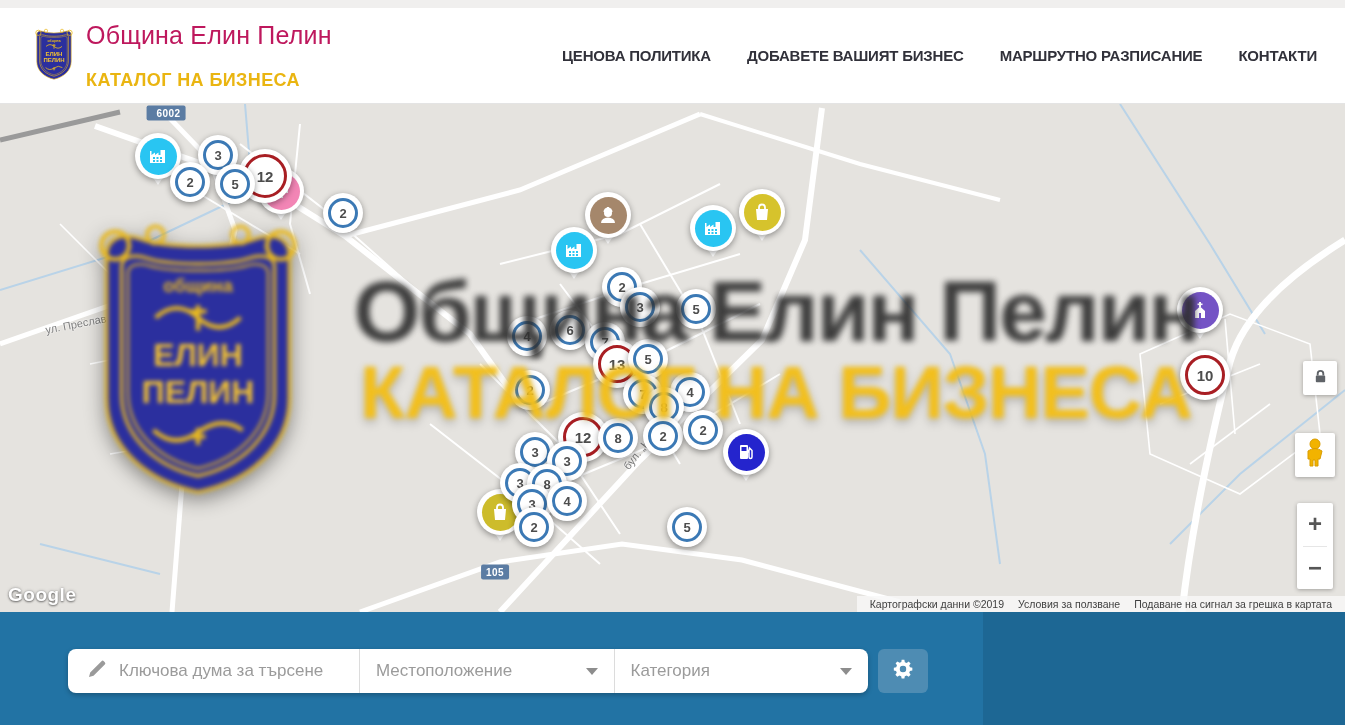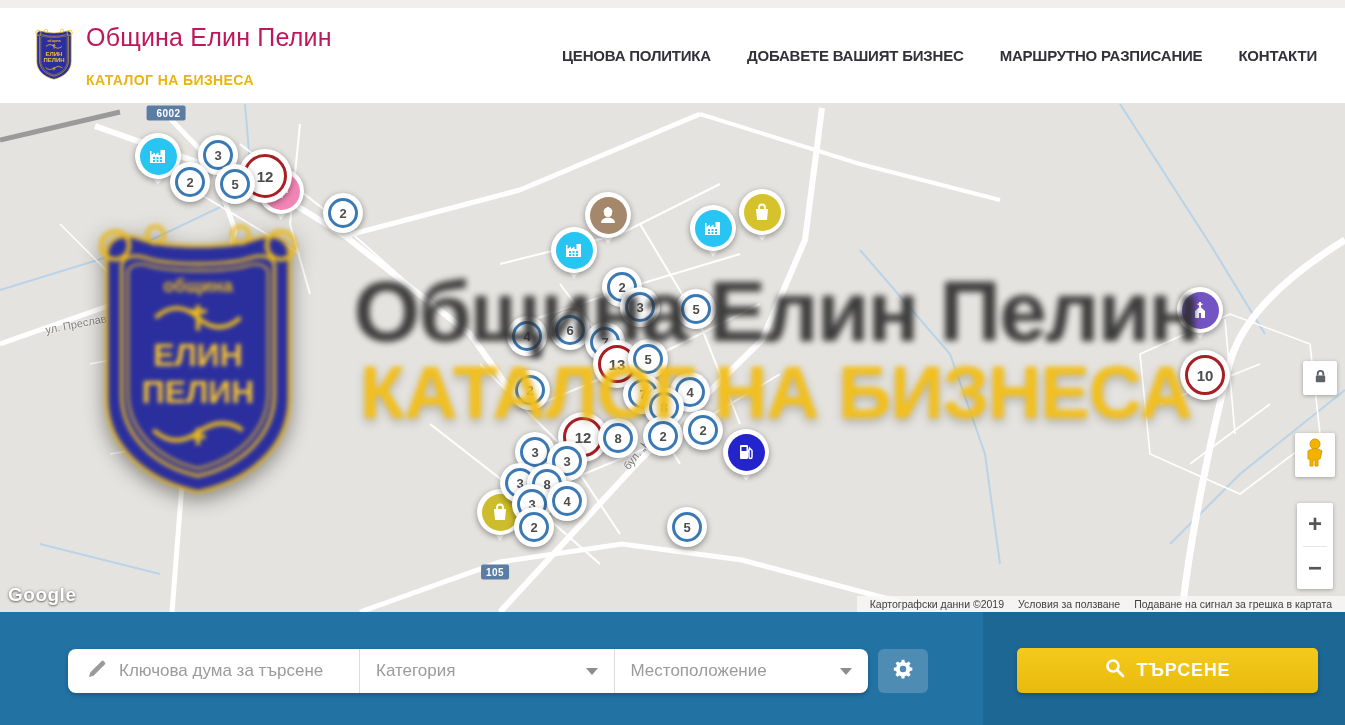--- a/index.html
+++ b/index.html
@@ -3,21 +3,21 @@
 <meta charset="utf-8">
 <style>
   * { margin:0; padding:0; box-sizing:border-box; }
   html,body { width:1345px; height:725px; font-family:"Liberation Sans",sans-serif; background:#fff; overflow:hidden; }
 
   
   .topstrip { height:8px; background:#f0efee; }
   .header { height:96px; background:#fff; border-bottom:1px solid #e4e4e4; display:flex; align-items:center; justify-content:space-between; padding:0 28px 0 34px; }
   .brand { display:flex; align-items:center; gap:12px; cursor:pointer; }
   .brand-text .t1 { font-size:25px; font-weight:400; color:#be185d; letter-spacing:.2px; }
-  .brand-text .t2 { font-size:14px; font-weight:700; color:#eab511; letter-spacing:.4px; margin-top:20px; }
+  .brand-text .t2 { font-size:18px; font-weight:700; color:#eab511; letter-spacing:.4px; margin-top:20px; }
   .nav { display:flex; gap:36px; }
   .nav-item { font-size:15px; font-weight:700; color:#31313a; letter-spacing:-.2px; cursor:pointer; white-space:nowrap; }
 
   
   .map { position:relative; width:1345px; height:508px; background:#e5e3df; overflow:hidden; }
   .map svg.roads { position:absolute; left:0; top:0; }
   .road-badge { position:absolute; transform:translate(-50%,-50%); background:#5b7ca3; color:#fff; font-size:10px; font-weight:700; padding:2px 5px; border-radius:2px; letter-spacing:.4px; }
   .street-label { position:absolute; color:#7d7d7d; font-size:11px; white-space:nowrap; text-shadow:0 0 2px #fff,0 0 2px #fff; }
 
   .cluster { position:absolute; transform:translate(-50%,-50%); border-radius:50%; background:#fff; box-shadow:0 2px 6px rgba(0,0,0,.4); display:flex; align-items:center; justify-content:center; cursor:pointer; }
@@ -439,40 +439,31 @@
   <div class="pill">
     <div class="seg seg-kw">
       <span>
         <svg width="22" height="22" viewBox="0 0 22 22">
             <path d="M3,19 l1.2,-4.5 L15.5,3.2 a1.6,1.6 0 0 1 2.3,0 l1,1 a1.6,1.6 0 0 1 0,2.3 L7.5,17.8 Z" fill="#9a9a9a"></path>
           </svg>
       </span>
       <input type="text" placeholder="Ключова дума за търсене" style="">
     </div>
     <div class="seg seg-dd">
+      <span class="ph">Местоположение</span>
+      <span class="chev"></span>
+    </div>
+    <div class="seg seg-dd">
       <span class="ph">Категория</span>
-      <span class="chev"></span>
-    </div>
-    <div class="seg seg-dd">
-      <span class="ph">Местоположение</span>
       <span class="chev"></span>
     </div>
   </div>
 
   <div class="gearbtn">
     <span>
       <svg width="22" height="22" viewBox="0 0 24 24">
           <path fill="#fff" d="M12,8.5 a3.5,3.5 0 1 0 0,7 a3.5,3.5 0 0 0 0,-7 M10.5,2 h3 l.5,2.6 l2,0.8 l2.2,-1.5 l2.1,2.1 l-1.5,2.2 l.8,2 l2.6,.5 v3 l-2.6,.5 l-.8,2 l1.5,2.2 l-2.1,2.1 l-2.2,-1.5 l-2,.8 l-.5,2.6 h-3 l-.5,-2.6 l-2,-.8 l-2.2,1.5 l-2.1,-2.1 l1.5,-2.2 l-.8,-2 L2,13.5 v-3 l2.6,-.5 l.8,-2 L3.9,5.8 L6,3.7 l2.2,1.5 l2,-.8 Z"></path>
           <circle cx="12" cy="12" r="3.2" fill="#4e8cb3"></circle>
         </svg>
     </span>
   </div>
 
-  <button class="searchbtn">
-    <span>
-      <svg width="20" height="20" viewBox="0 0 20 20">
-          <circle cx="8" cy="8" r="5.5" fill="none" stroke="#fff" stroke-width="2.6"></circle>
-          <path d="M12.5,12.5 L18,18" stroke="#fff" stroke-width="2.8" stroke-linecap="round"></path>
-        </svg>
-    </span>
-    <span>ТЪРСЕНЕ</span>
-  </button>
 </div>
 
 </body></html>

